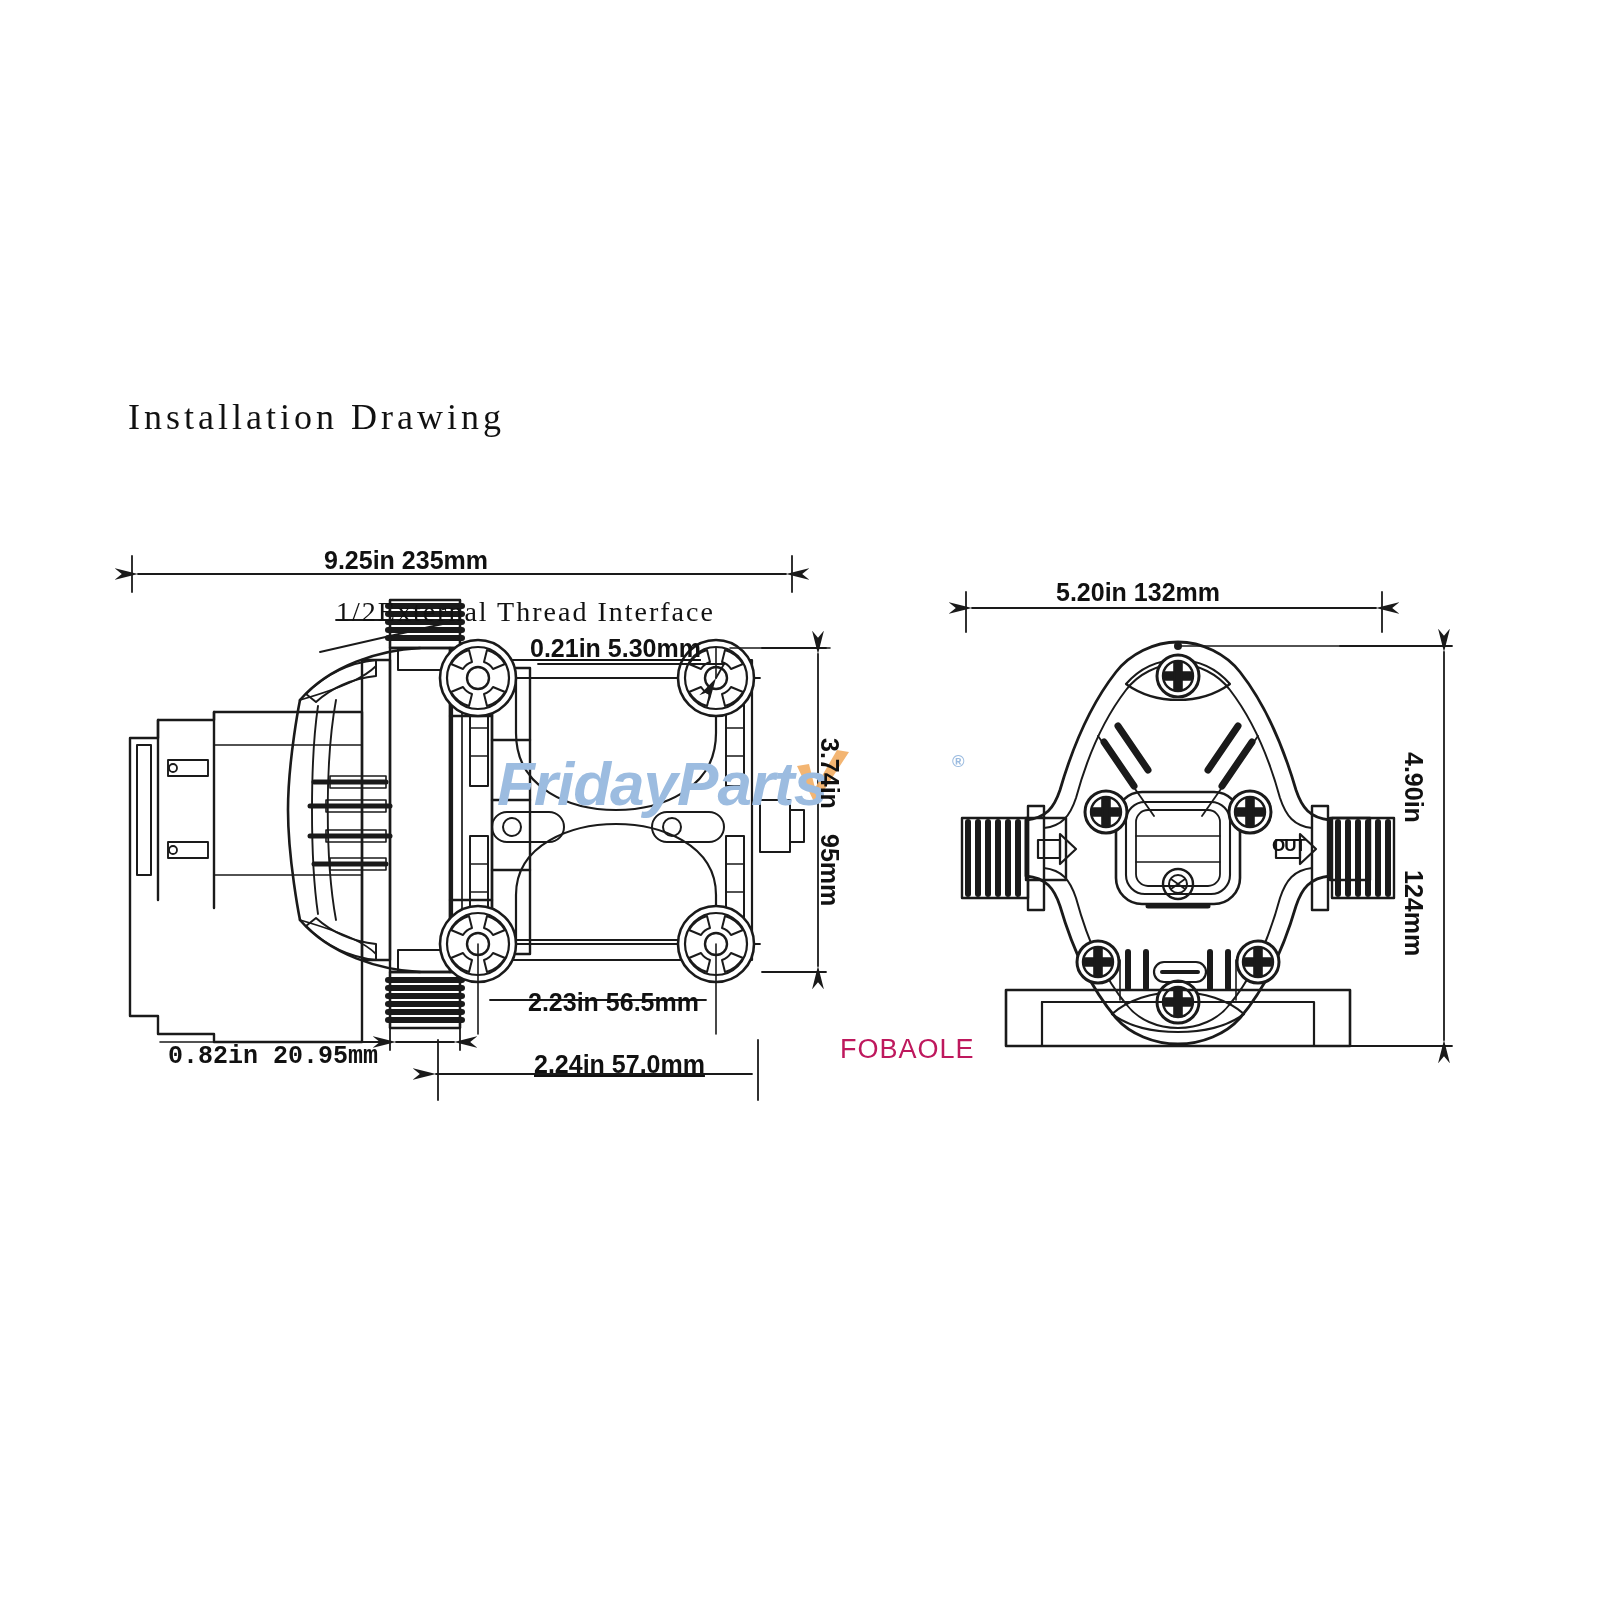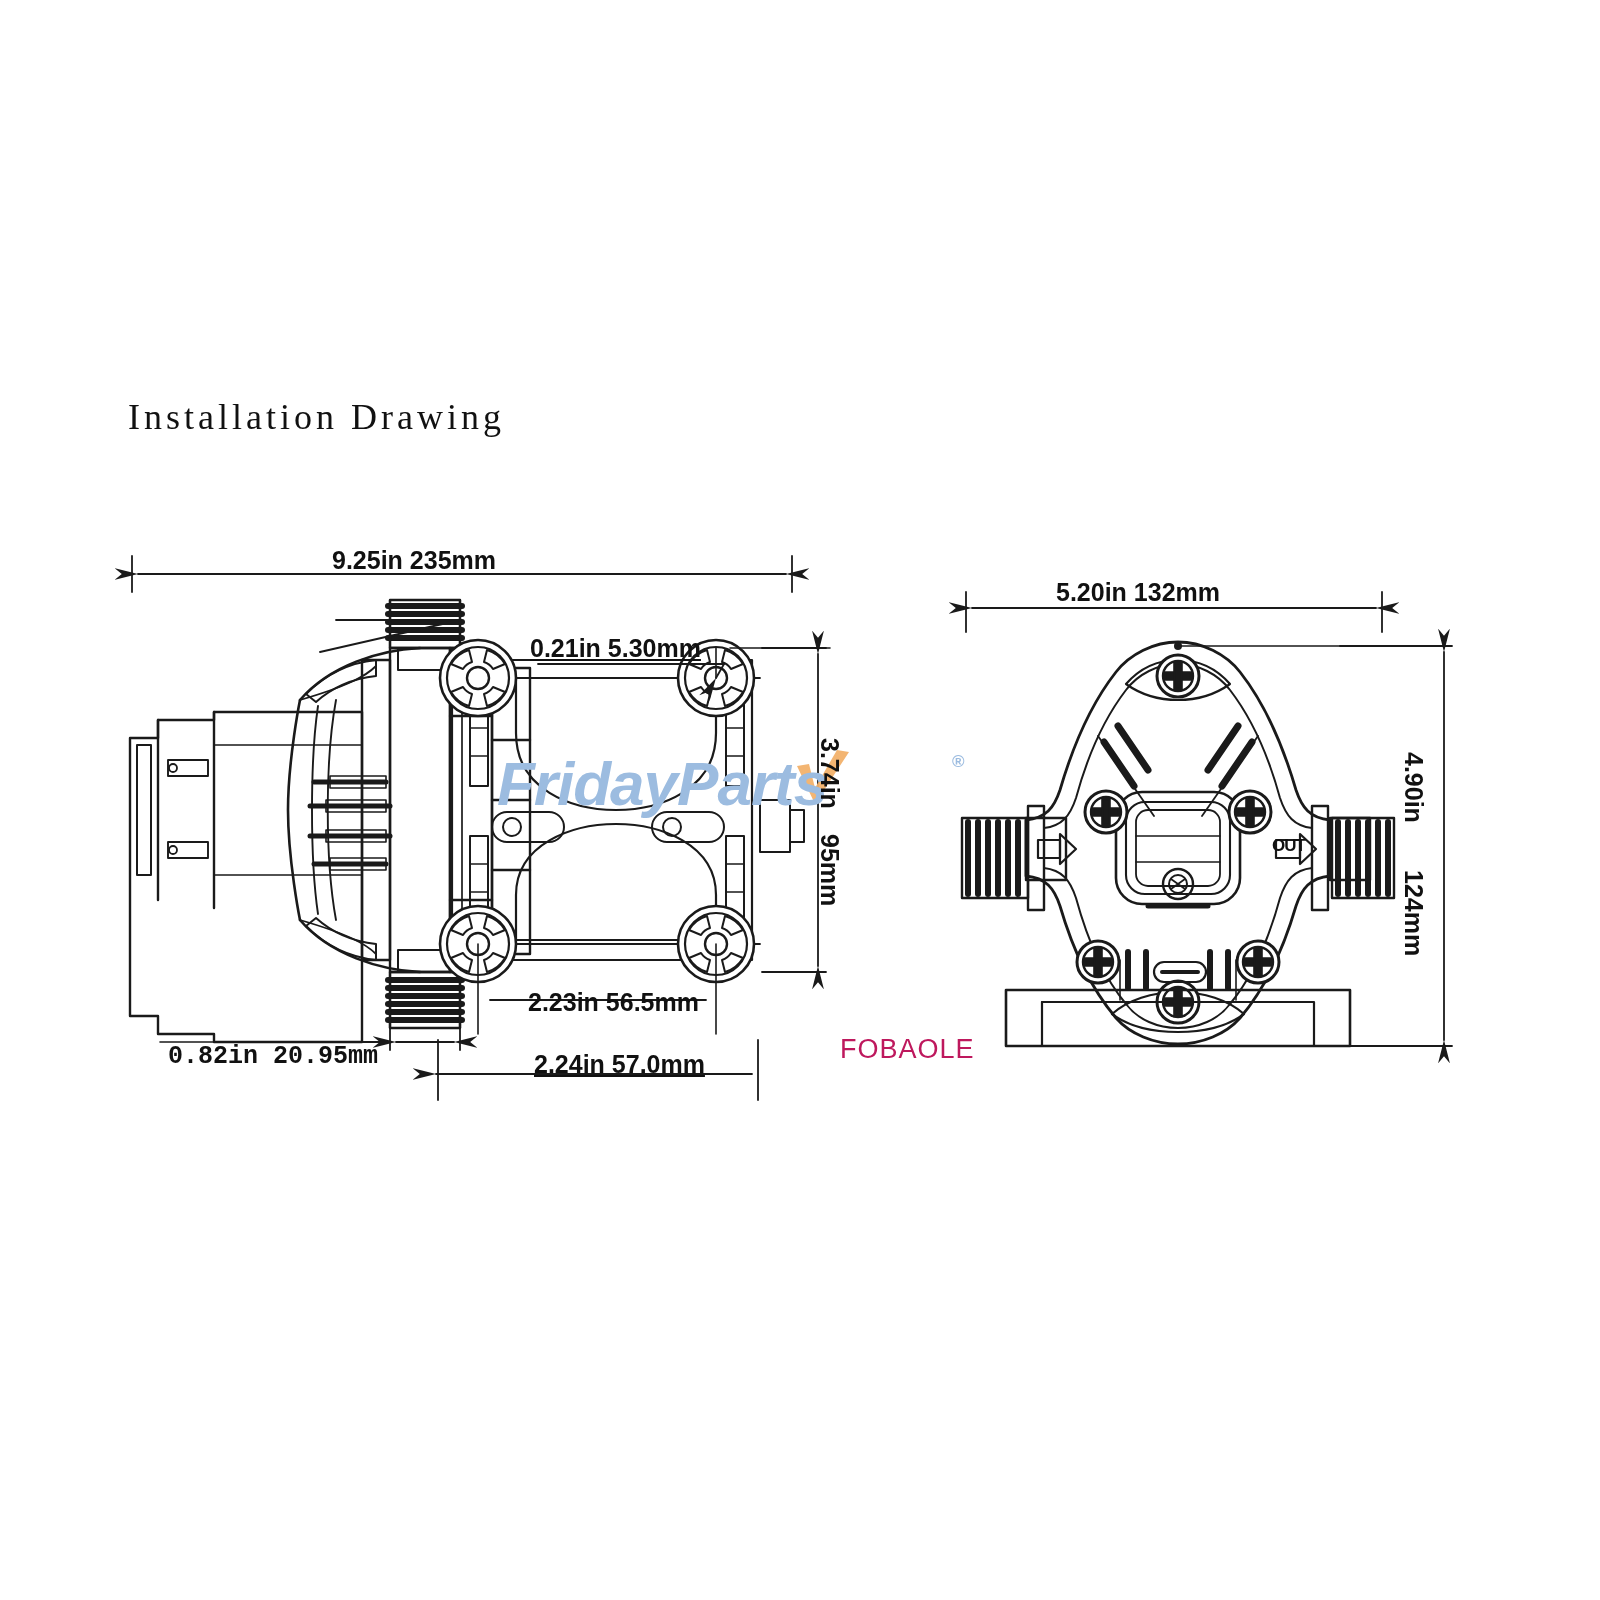--- a/index.html
+++ b/index.html
@@ -347,22 +347,23 @@
   </svg>
 
   <div class="wm">
     <svg width="480" height="72" viewBox="0 0 480 72">
       <path d="M300,18 L318,56 L352,4 L340,2 L318,40 L312,16 Z" fill="#f2b16a" opacity="0.95"></path>
     </svg>
     <div class="wm-text">FridayParts</div>
     <div class="wm-reg">®</div>
   </div>
 
-  <div class="dimlabel" style="left:332px;top:546px;">9.25in   235mm</div>
-
+  <div class="dimlabel" style="left:324px;top:546px;">9.25in   235mm</div>
+
+  <div class="serifnote" style="left:336px;top:596px;">1/2External Thread Interface</div>
 
   <div class="dimlabel" style="left:530px;top:634px;text-decoration:underline;">0.21in  5.30mm</div>
 
   <div class="dimlabel rot" style="left:844px;top:738px;">3.74in</div>
   <div class="dimlabel rot" style="left:844px;top:834px;">95mm</div>
 
   <div class="dimlabel" style="left:528px;top:988px;">2.23in   56.5mm</div>
 
   <div class="dimlabel" style="left:168px;top:1042px;font-family:Liberation Mono, monospace;">0.82in   20.95mm</div>
 

